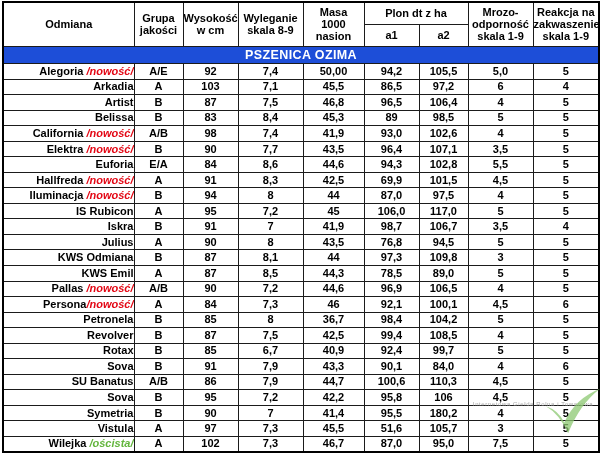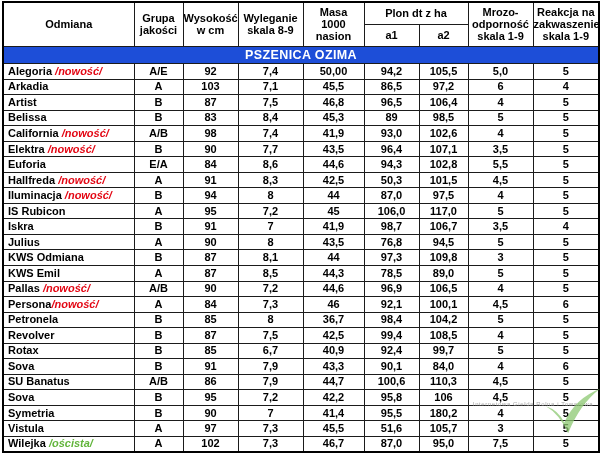--- a/index.html
+++ b/index.html
@@ -40,21 +40,21 @@
     font-size: 12.5px;
     letter-spacing: 0.4px;
     border-left: none; border-right: none;
   }
   tbody.rows td {
     font-size: 11px;
     line-height: 1;
     height: 15px;
   }
   tbody.rows td.c-name {
-    text-align: left;
+    text-align: right;
     padding-left: 4px;
     white-space: nowrap;
   }
   .marker-red   { color: #e30613; font-style: italic; }
   .marker-green { color: #62b53c; font-style: italic; }
 
   
   .watermark {
     position: absolute;
     left: 468px; top: 400px;
@@ -213,21 +213,21 @@
         <td>102,8</td>
         <td>5,5</td>
         <td>5</td>
       </tr>
       <tr>
         <td class="c-name"><span>Hallfreda</span> <span class="marker-red">/nowość/</span></td>
         <td>A</td>
         <td>91</td>
         <td>8,3</td>
         <td>42,5</td>
-        <td>50,3</td>
+        <td>69,9</td>
         <td>101,5</td>
         <td>4,5</td>
         <td>5</td>
       </tr>
       <tr>
         <td class="c-name"><span>Iluminacja</span> <span class="marker-red">/nowość/</span></td>
         <td>B</td>
         <td>94</td>
         <td>8</td>
         <td>44</td>

